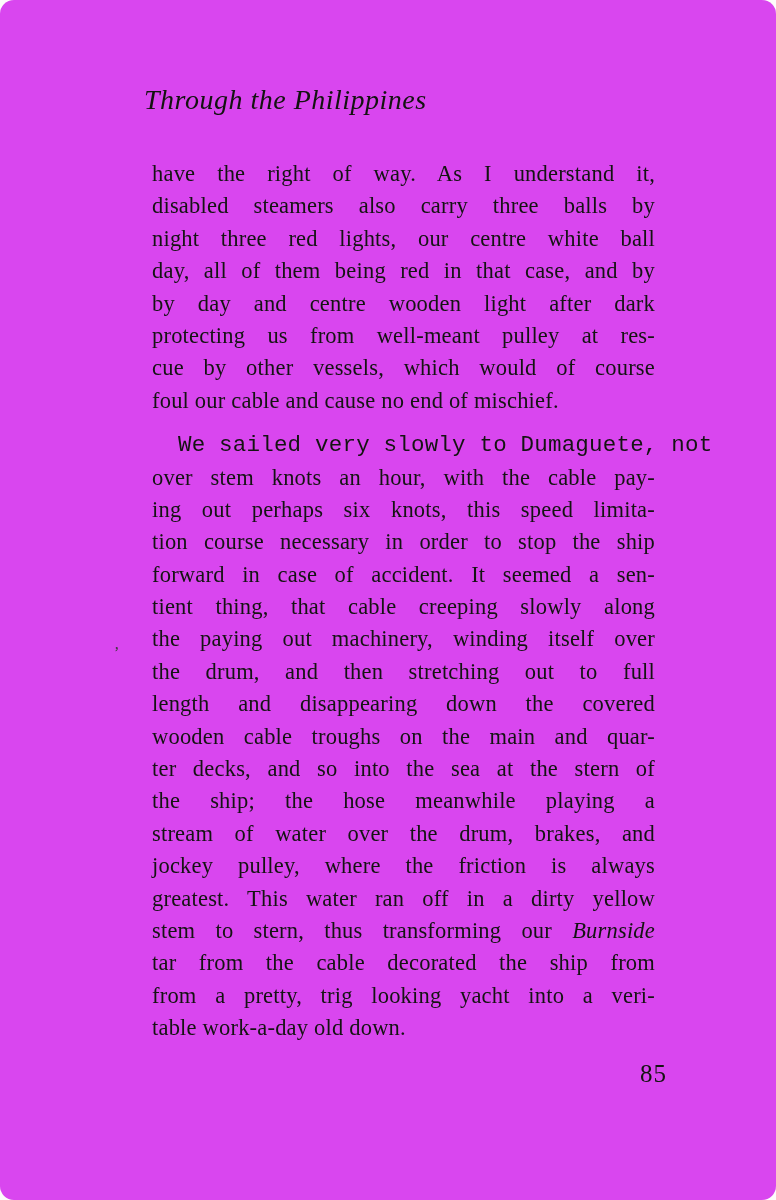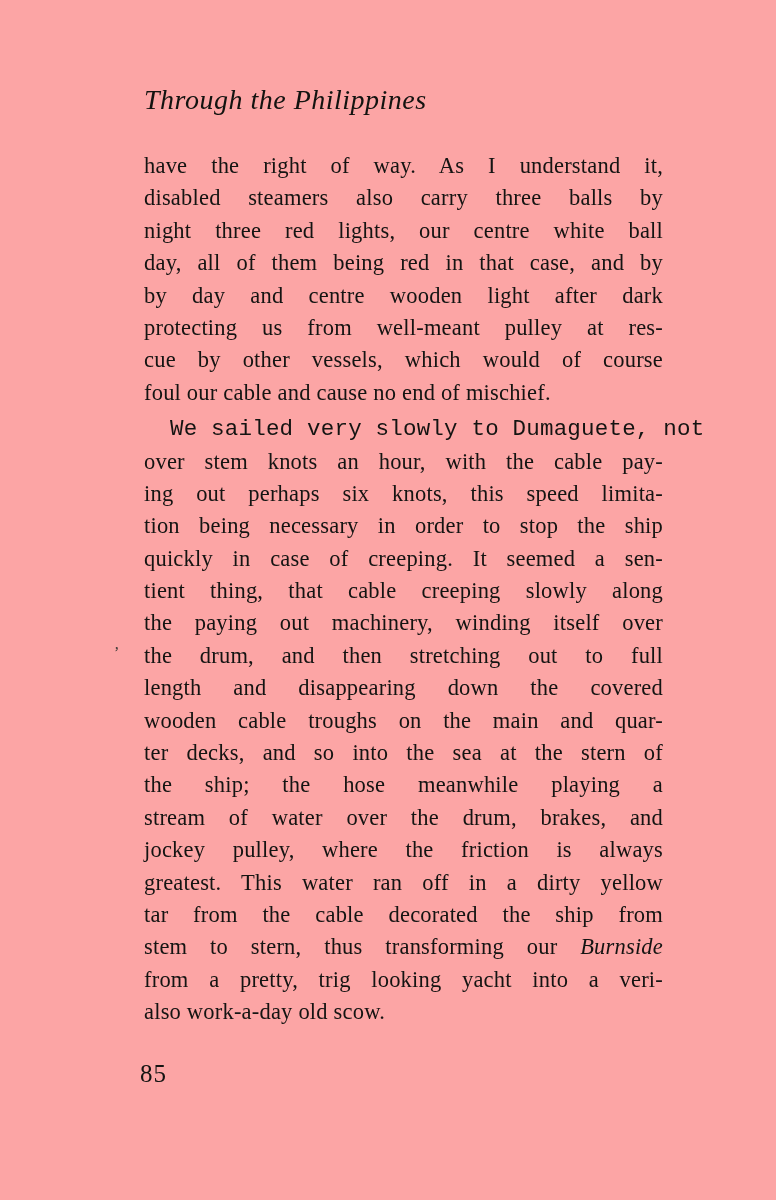--- a/index.html
+++ b/index.html
@@ -4,24 +4,25 @@
 <style>
   html, body {
     margin: 0;
     padding: 0;
     background: #fdfdfa;
   }
   .page {
     position: relative;
     width: 776px;
     height: 1200px;
-    background: #fca5a5;
+    background: #d946ef;
     overflow: hidden;
     font-family: "Liberation Serif", "DejaVu Serif", serif;
     color: #141412;
+    border-radius: 14px;
   }
   .running-header {
     position: absolute;
     left: 144px;
     top: 84px;
     margin: 0;
     font-size: 28px;
     font-weight: normal;
     font-style: italic;
     letter-spacing: 0.5px;
@@ -29,21 +30,21 @@
   }
   .body-text {
     position: absolute;
     left: 140px;
     top: 146px;
     width: 527px;
     font-size: 22.5px;
     letter-spacing: 0.2px;
   }
   .paragraph {
-    margin: 4px;
+    margin: 12px;
   }
   .line {
     height: 32.4px;
     line-height: 32.4px;
     text-align: justify;
     text-align-last: justify;
     white-space: nowrap;
     overflow: visible;
   }
   .line.last {
@@ -54,21 +55,21 @@
     font-family: Liberation Mono, monospace;
   }
   .line em {
     font-style: italic;
   }
   .page-number {
     position: absolute;
     left: 140px;
     top: 1060px;
     width: 527px;
-    text-align: left;
+    text-align: right;
     font-size: 25px;
     letter-spacing: 1px;
     color: #141412;
   }
   .print-artifact {
     position: absolute;
     left: 114px;
     top: 644px;
     font-size: 16px;
     color: #3a3a36;
@@ -90,33 +91,33 @@
         <div class="line">day, all of them being red in that case, and by</div>
         <div class="line">by day and centre wooden light after dark</div>
         <div class="line">protecting us from well-meant pulley at res-</div>
         <div class="line">cue by other vessels, which would of course</div>
         <div class="line last">foul our cable and cause no end of mischief.</div>
       </div>
       <div class="paragraph">
         <div class="line indent">We sailed very slowly to Dumaguete, not</div>
         <div class="line">over stem knots an hour, with the cable pay-</div>
         <div class="line">ing out perhaps six knots, this speed limita-</div>
-        <div class="line">tion being necessary in order to stop the ship</div>
-        <div class="line">quickly in case of creeping. It seemed a sen-</div>
+        <div class="line">tion course necessary in order to stop the ship</div>
+        <div class="line">forward in case of accident. It seemed a sen-</div>
         <div class="line">tient thing, that cable creeping slowly along</div>
         <div class="line">the paying out machinery, winding itself over</div>
         <div class="line">the drum, and then stretching out to full</div>
         <div class="line">length and disappearing down the covered</div>
         <div class="line">wooden cable troughs on the main and quar-</div>
         <div class="line">ter decks, and so into the sea at the stern of</div>
         <div class="line">the ship; the hose meanwhile playing a</div>
         <div class="line">stream of water over the drum, brakes, and</div>
         <div class="line">jockey pulley, where the friction is always</div>
         <div class="line">greatest. This water ran off in a dirty yellow</div>
+        <div class="line">stem to stern, thus transforming our <em>Burnside</em></div>
         <div class="line">tar from the cable decorated the ship from</div>
-        <div class="line">stem to stern, thus transforming our <em>Burnside</em></div>
         <div class="line">from a pretty, trig looking yacht into a veri-</div>
-        <div class="line last">also work-a-day old scow.</div>
+        <div class="line last">table work-a-day old down.</div>
       </div>
     </div>
 
   <div class="page-number">85</div>
 </div>
 
 </body></html>

